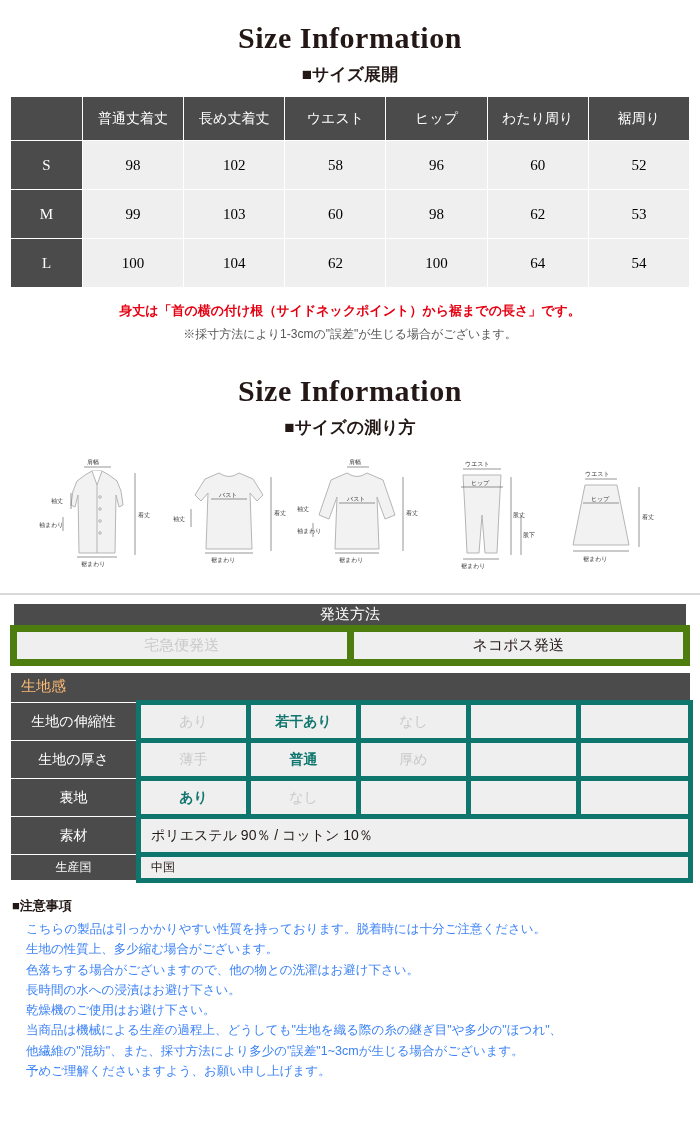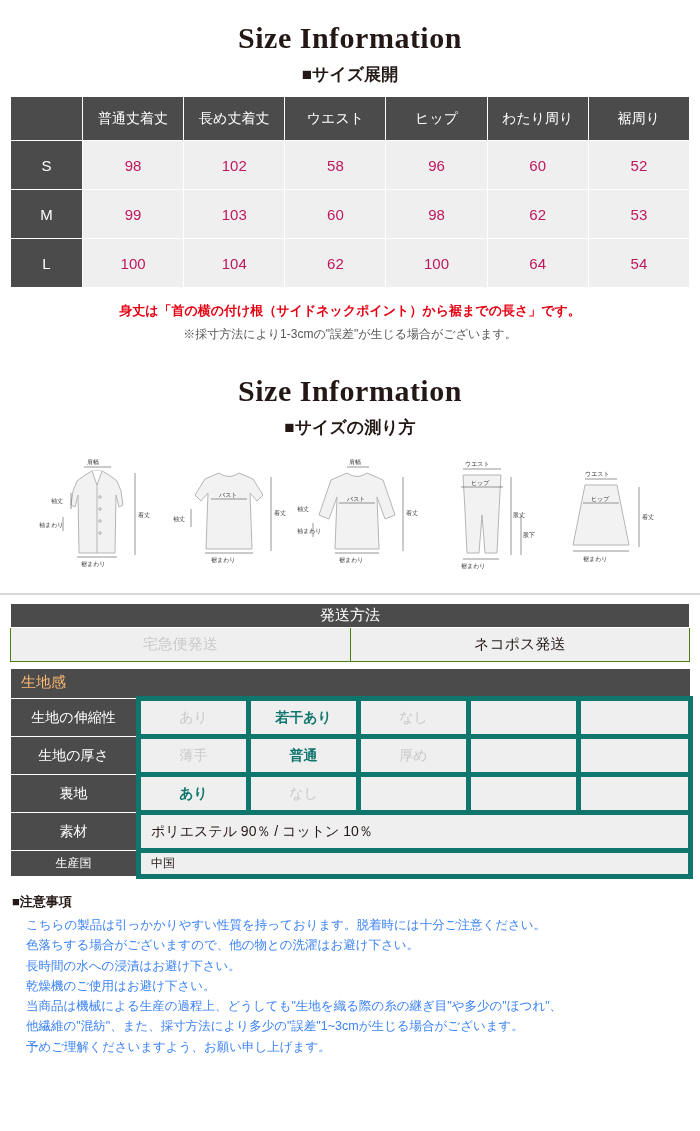--- a/index.html
+++ b/index.html
@@ -30,21 +30,21 @@
   }
   .sub-title {
     text-align: center;
     font-size: 17px;
     font-weight: bold;
     padding: 6px 0 10px 0;
     color: #231815;
   }
 
   
-  .size-table-wrap { padding: 0 10px; }
+  .size-table-wrap { padding: 0 10px; font-family: Liberation Serif, serif; }
   table.size-table {
     width: 680px;
     border-collapse: collapse;
     table-layout: fixed;
   }
   table.size-table th, table.size-table td {
     border: 1px solid #ffffff;
     text-align: center;
     font-size: 15px;
     height: 49px;
@@ -57,21 +57,21 @@
     font-weight: normal;
     height: 44px;
   }
   table.size-table thead th.corner { width: 72px; background: #4b4b4b; }
   table.size-table tbody th {
     background: #4b4b4b;
     color: #ffffff;
     width: 72px;
     font-size: 15px;
   }
-  table.size-table tbody td { background: #efefef; color: #be185d; }
+  table.size-table tbody td { background: #efefef; color: #000000; }
 
   .note-red {
     text-align: center;
     color: #e50012;
     font-size: 13px;
     padding: 14px 0 2px 0;
     font-weight: bold;
   }
   .note-gray {
     text-align: center;
@@ -104,21 +104,21 @@
     color: #ffffff;
     font-weight: normal;
     font-size: 15px;
     height: 24px;
     border: 1px solid #ffffff;
   }
   table.ship td {
     height: 34px;
     text-align: center;
     font-size: 15px;
-    border: 1px solid #4d7c0f;
+    border: 7px solid #4d7c0f;
     background: #efefef;
   }
   td.off { color: #c9c9c9; }
   td.on { color: #231815; }
 
   
   .fabric-wrap { padding: 6px 10px 0 10px; }
   table.fabric {
     width: 680px;
     border-collapse: collapse;
@@ -421,20 +421,21 @@
         <td class="left" colspan="5">中国</td>
       </tr>
     </tbody>
       </table>
   </div>
 
   <div class="notes">
     <div class="notes-title">■注意事項</div>
     <ul>
       <li>こちらの製品は引っかかりやすい性質を持っております。脱着時には十分ご注意ください。</li>
+      <li>生地の性質上、多少縮む場合がございます。</li>
       <li>色落ちする場合がございますので、他の物との洗濯はお避け下さい。</li>
       <li>長時間の水への浸漬はお避け下さい。</li>
       <li>乾燥機のご使用はお避け下さい。</li>
       <li>当商品は機械による生産の過程上、どうしても"生地を織る際の糸の継ぎ目"や多少の"ほつれ"、</li>
       <li>他繊維の"混紡"、また、採寸方法により多少の"誤差"1~3cmが生じる場合がございます。</li>
       <li>予めご理解くださいますよう、お願い申し上げます。</li>
     </ul>
   </div>
 
 </div>

